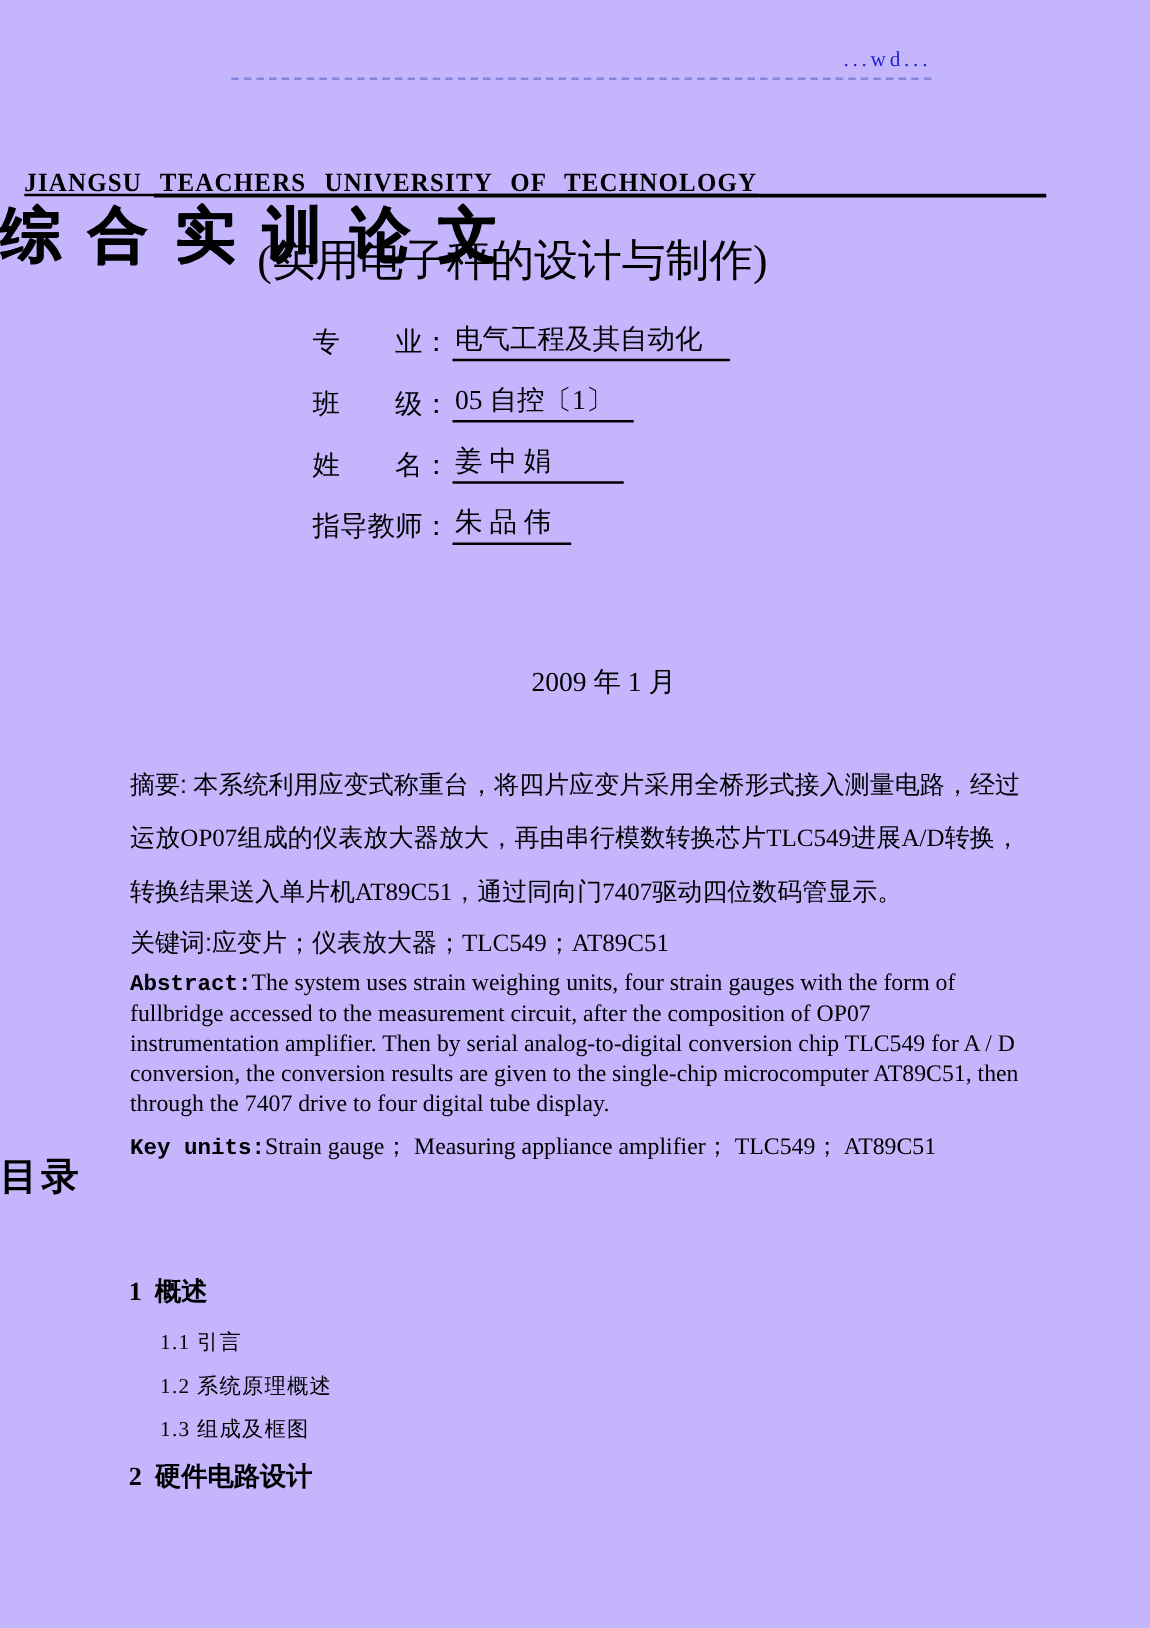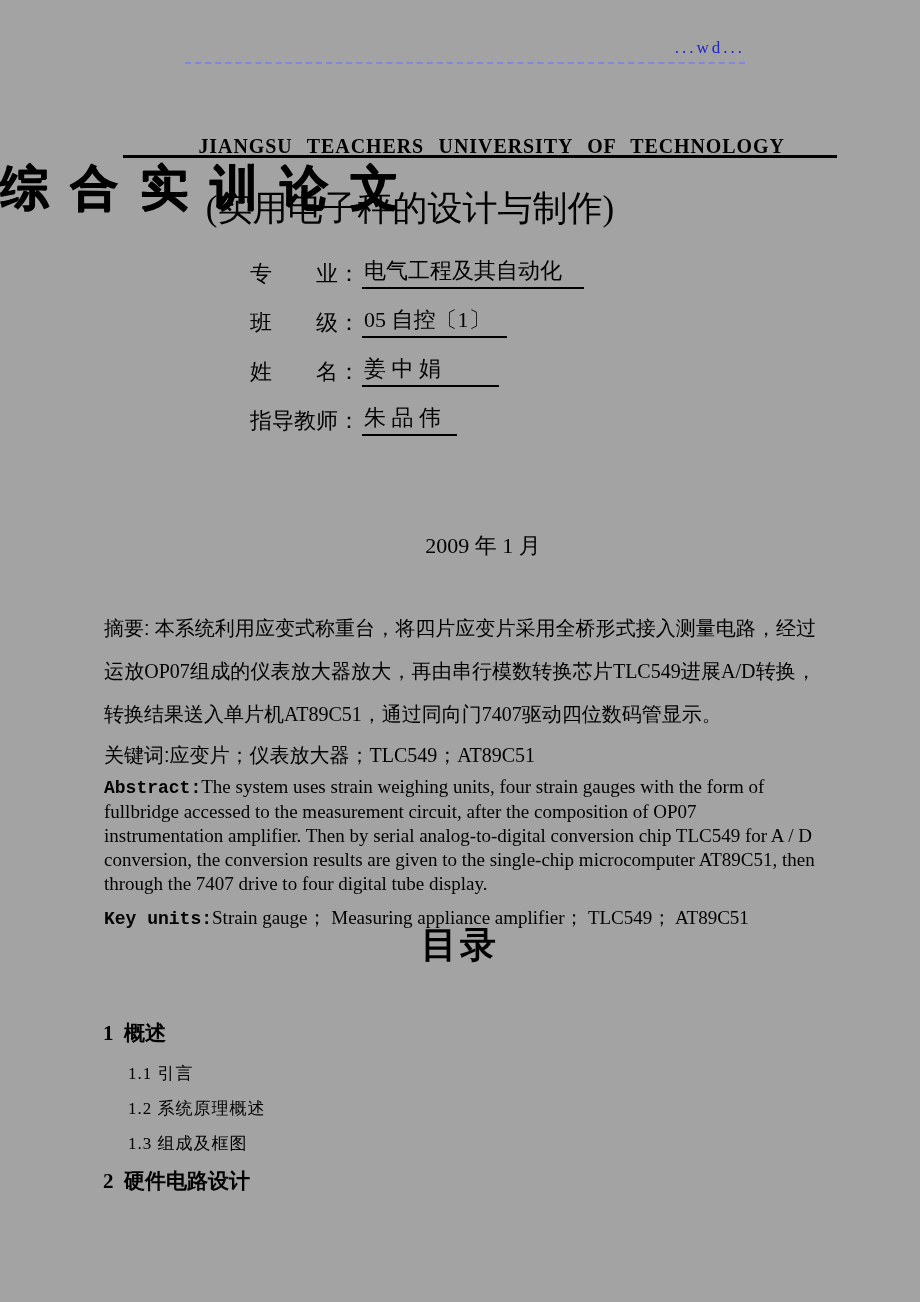--- a/index.html
+++ b/index.html
@@ -1,25 +1,25 @@
 <!DOCTYPE html>
 <html><head>
 <meta charset="utf-8">
 <style>
   html,body{margin:0;padding:0;background:#ffffff;}
-  .page{position:relative;width:920px;height:1302px;background:#a3a3a3;overflow:hidden;
+  .page{position:relative;width:920px;height:1302px;background:#c4b5fd;overflow:hidden;
         font-family:"Liberation Serif", serif;color:#000;}
 
   
   .wd-strip{position:absolute;top:38px;left:185px;width:560px;height:24px;
             border-bottom:2px dashed #8585dd;text-align:right;}
   .wd-text{color:#2222cc;font-size:17px;letter-spacing:3px;font-family:"Liberation Serif",serif;}
 
   
-  .uni-header{position:absolute;top:134px;left:16px;width:784px;text-align:right;}
+  .uni-header{position:absolute;top:134px;left:4px;width:784px;text-align:left;}
   .uni-header span{display:inline-block;transform:scaleX(0.95);font-weight:bold;font-size:21px;
             letter-spacing:1px;word-spacing:9px;text-decoration:underline;
             font-family:"Liberation Serif",serif;}
   .uni-rule{position:absolute;top:155px;left:123px;width:714px;height:3px;background:#000;}
 
   
   .title-main{position:absolute;top:156px;left:0;width:920px;
               font-size:48px;font-weight:bold;letter-spacing:5px;white-space:pre;
               text-shadow:1px 0 0 #000, 0 1px 0 #000;}
   .title-sub{position:absolute;top:185px;left:0;width:820px;text-align:center;
@@ -41,22 +41,22 @@
                font-size:25px;font-weight:bold;letter-spacing:1px;}
   .body-col{position:absolute;top:607px;left:104px;width:712px;}
   .cn-abs{font-size:20px;line-height:43px;margin:0;text-align:justify;}
   .cn-label{font-family:"Liberation Sans",sans-serif;font-weight:normal;font-size:20px;}
   .kw-cn{font-size:20px;line-height:30px;margin:4px 0 0 0;}
   .en-abs{font-size:19px;line-height:24px;margin:5px 0 0 0;}
   .mono-label{font-family:"Liberation Mono",monospace;font-weight:bold;font-size:18px;}
   .kw-en{font-size:19px;line-height:24px;margin:10px 0 0 0;}
 
   
-  .toc-title{position:absolute;top:921px;left:0;width:920px;text-align:center;
-             font-size:36px;font-weight:bold;letter-spacing:3px;}
+  .toc-title{position:absolute;top:921px;left:0;width:920px;text-align:left;
+             font-size:30px;font-weight:bold;letter-spacing:3px;}
   .toc{position:absolute;top:977px;left:103px;margin-top:44px;}
   .toc-l1{font-size:21px;font-weight:bold;line-height:24px;margin:0 0 19px 0;white-space:pre;}
   .toc-l2{font-size:17px;line-height:20px;margin:0 0 15px 25px;white-space:pre;letter-spacing:1px;}
 </style>
 </head>
 <body>
 
 <div class="page">
 
   <div class="wd-strip">

